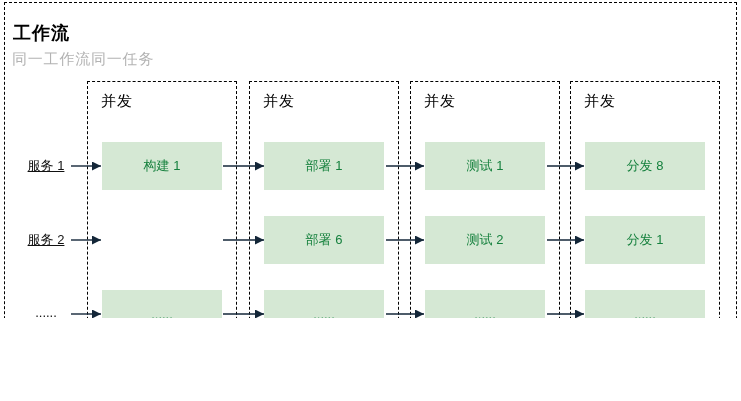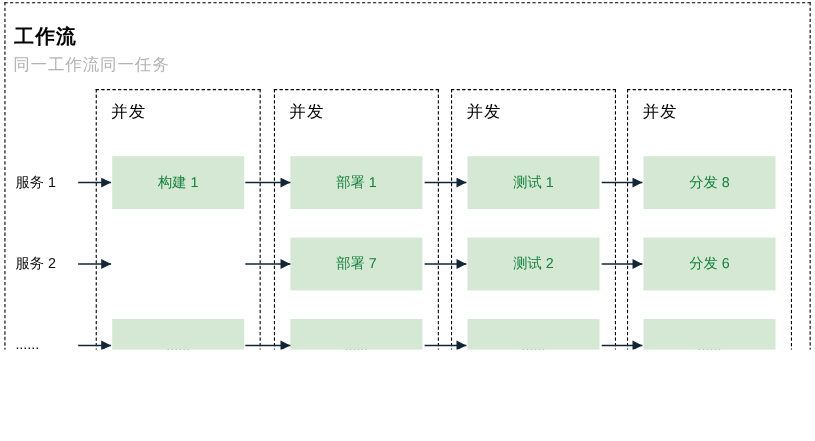--- a/index.html
+++ b/index.html
@@ -76,22 +76,23 @@
   }
   .task-box.r1 { top: 60px; }
   .task-box.r2 { top: 134px; }
   .task-box.r3 { top: 208px; }
   .row-label {
     position: absolute;
     left: 14px;
     width: 64px;
     font-size: 13px;
     color: #111111;
-    text-align: left;
+    text-align: center;
     white-space: nowrap;
+    text-decoration: underline;
   }
   .row-label.r1 { top: 157px; }
   .row-label.r2 { top: 231px; }
   .row-label.r3 { top: 305px; }
   .arrow-layer {
     position: absolute;
     left: 0;
     top: 0;
     width: 741px;
     height: 401px;
@@ -114,35 +115,35 @@
 
   <div class="lane" style="left:87px">
     <div class="lane-header">并发</div>
     <div class="task-box r1">构建 1</div>
     <div class="task-box r3">......</div>
   </div>
 
   <div class="lane" style="left:249px">
     <div class="lane-header">并发</div>
     <div class="task-box r1">部署 1</div>
-    <div class="task-box r2">部署 7</div>
+    <div class="task-box r2">部署 6</div>
     <div class="task-box r3">......</div>
   </div>
 
   <div class="lane" style="left:410px">
     <div class="lane-header">并发</div>
     <div class="task-box r1">测试 1</div>
     <div class="task-box r2">测试 2</div>
     <div class="task-box r3">......</div>
   </div>
 
   <div class="lane" style="left:570px">
     <div class="lane-header">并发</div>
     <div class="task-box r1">分发 8</div>
-    <div class="task-box r2">分发 6</div>
+    <div class="task-box r2">分发 1</div>
     <div class="task-box r3">......</div>
   </div>
 
   <svg class="arrow-layer" viewBox="0 0 741 401" xmlns="http://www.w3.org/2000/svg">
     <defs>
       <marker id="ah" viewBox="0 0 10 10" refX="10" refY="5" markerWidth="10" markerHeight="9" orient="auto" markerUnits="userSpaceOnUse">
         <path d="M0,0 L10,5 L0,10 Z" fill="#132638"></path>
       </marker>
     </defs>
     <g stroke="#132638" stroke-width="1.4">

